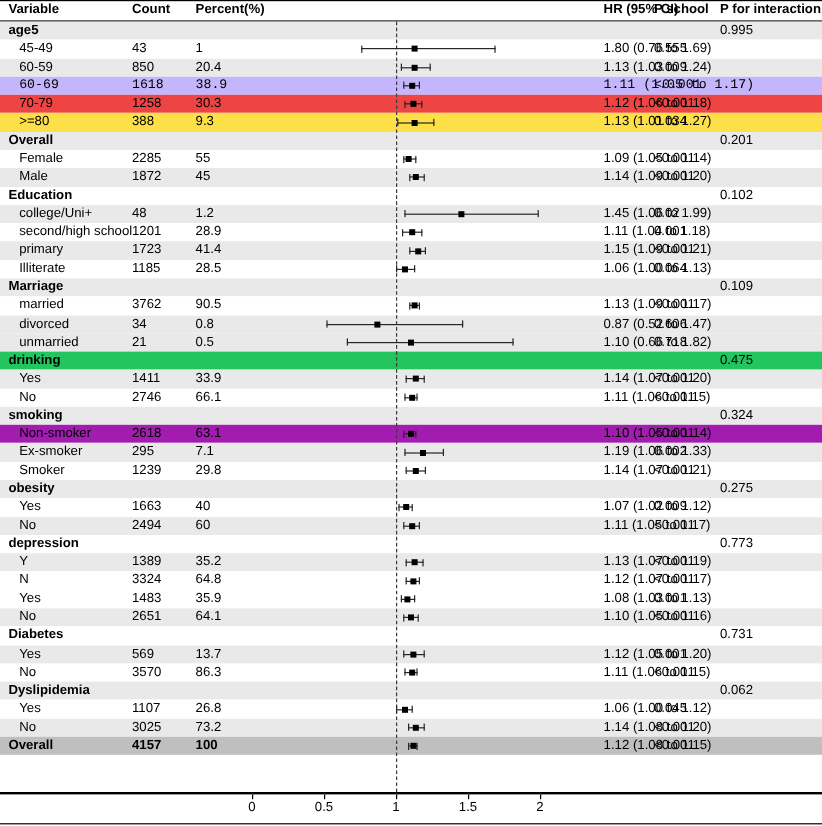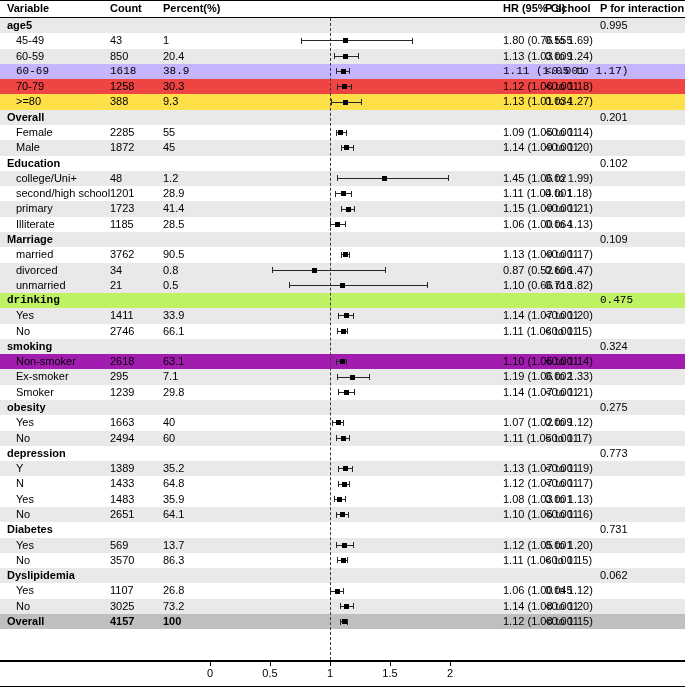--- a/index.html
+++ b/index.html
@@ -238,21 +238,21 @@
         <div class="cell c-pct">0.5</div>
         <div class="cell c-ci">1.10 (0.66 to 1.82)</div>
         <div class="cell c-p">0.718</div>
         <div class="plot-cell">
           <div class="ci-line" style="left: 84.2px; width: 139.2px;"></div>
           <div class="ci-cap" style="left: 84.2px;"></div>
           <div class="ci-cap" style="left: 222.4px;"></div>
           <div class="ci-marker" style="left: 134.5px;"></div>
         </div>
       </div>
-      <div class="row" style="background: #bef264; font-family: Liberation Mono, monospace;">
+      <div class="row" style="background: #22c55e;">
         <div class="cell c-var bold">drinking</div>
         <div class="cell c-pint">0.475</div>
       </div>
       <div class="row" style="background: rgb(233, 233, 233);">
         <div class="cell c-var indent">Yes</div>
         <div class="cell c-count">1411</div>
         <div class="cell c-pct">33.9</div>
         <div class="cell c-ci">1.14 (1.07 to 1.20)</div>
         <div class="cell c-p">&lt;0.001</div>
         <div class="plot-cell">
@@ -360,21 +360,21 @@
         <div class="cell c-p">&lt;0.001</div>
         <div class="plot-cell">
           <div class="ci-line" style="left: 133.4px; width: 14.4px;"></div>
           <div class="ci-cap" style="left: 133.4px;"></div>
           <div class="ci-cap" style="left: 146.8px;"></div>
           <div class="ci-marker" style="left: 138.1px;"></div>
         </div>
       </div>
       <div class="row" style="background: rgb(255, 255, 255);">
         <div class="cell c-var indent">N</div>
-        <div class="cell c-count">1433</div>
+        <div class="cell c-count">3324</div>
         <div class="cell c-pct">64.8</div>
         <div class="cell c-ci">1.12 (1.07 to 1.17)</div>
         <div class="cell c-p">&lt;0.001</div>
         <div class="plot-cell">
           <div class="ci-line" style="left: 133.4px; width: 12px;"></div>
           <div class="ci-cap" style="left: 133.4px;"></div>
           <div class="ci-cap" style="left: 144.4px;"></div>
           <div class="ci-marker" style="left: 136.9px;"></div>
         </div>
       </div>

